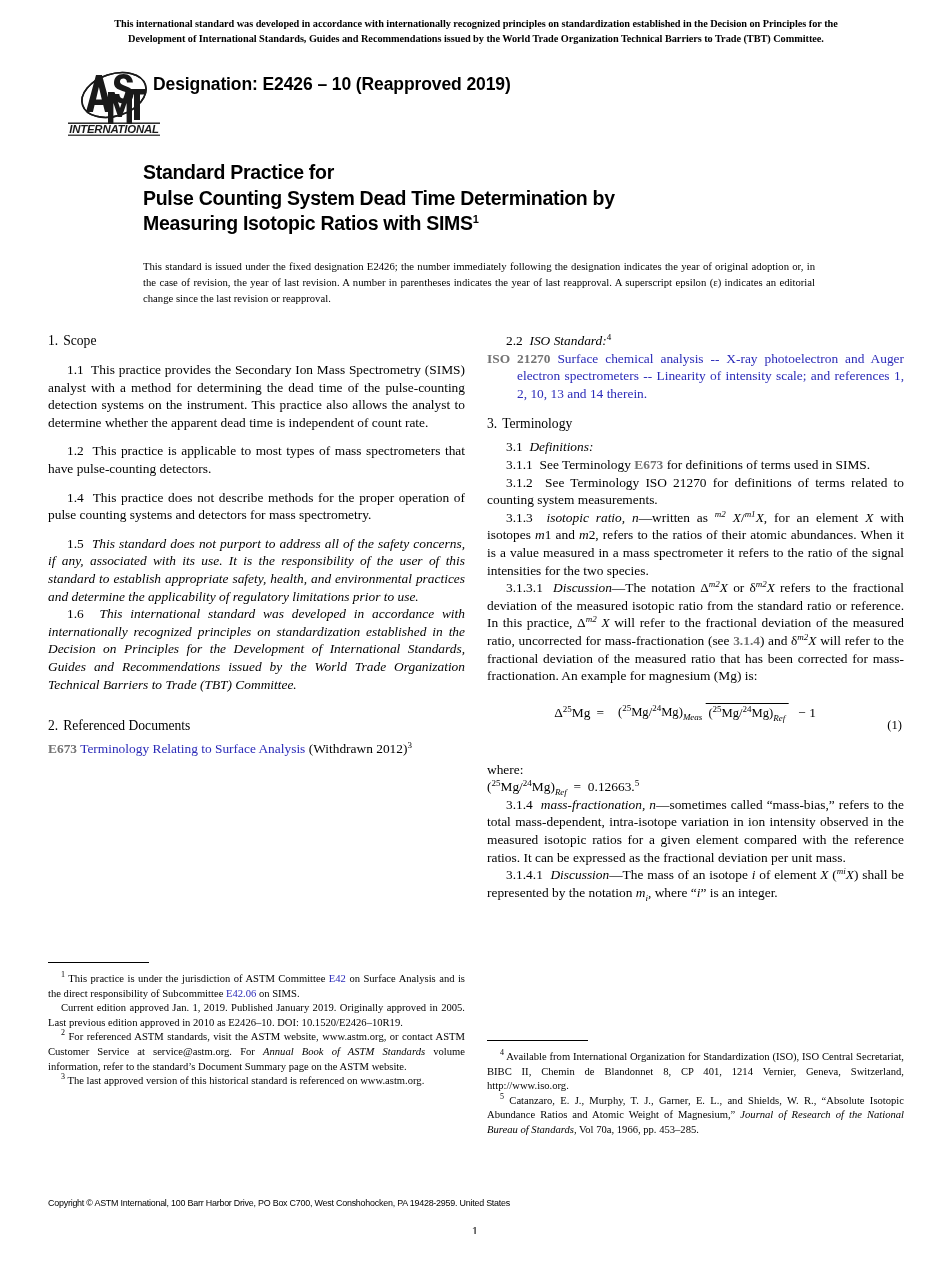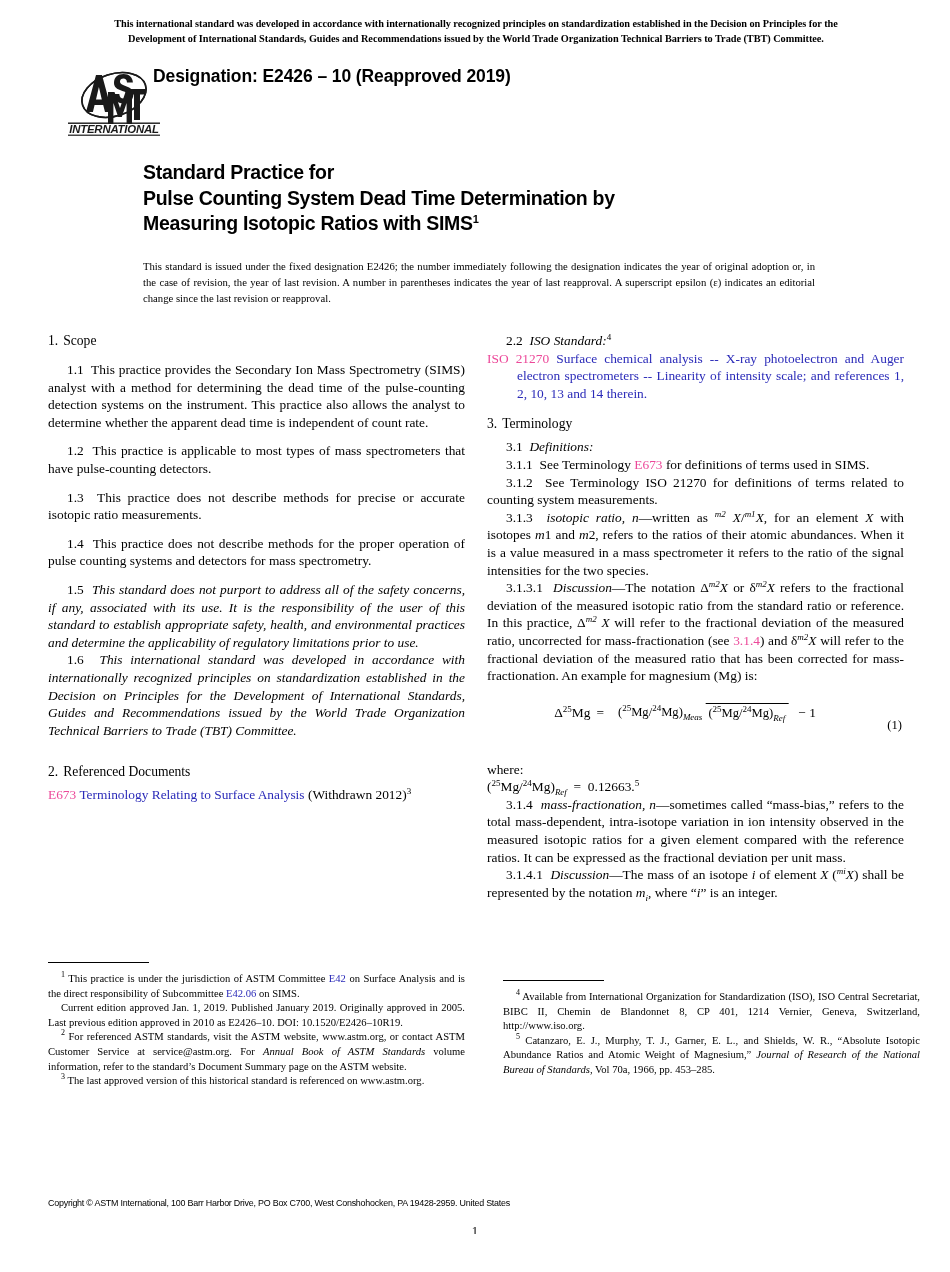--- a/index.html
+++ b/index.html
@@ -47,21 +47,21 @@
   .astm-logo {
     position: absolute;
     left: 16px;
     top: 0;
     width: 100px;
     height: 76px;
   }
   .designation {
     position: absolute;
     left: 105px;
-    top: 4px;
+    top: 12px;
     font-family: "Liberation Sans", "DejaVu Sans", sans-serif;
     font-size: 17.5px;
     font-weight: bold;
     letter-spacing: -0.1px;
     white-space: nowrap;
   }
 
   
   .title-block {
     position: absolute;
@@ -126,21 +126,21 @@
     font-style: italic;
     margin: 0;
   }
   .sub-head sup {
     font-style: normal;
     font-size: 9px;
     vertical-align: super;
     line-height: 0;
   }
 
-  .ref-red  { color: #ec4899; }
+  .ref-red  { color: #737373; font-weight: bold; }
   .ref-blue { color: #2a2ab8; }
 
   .ref-entry {
     margin: 0;
     padding: 0 0 0 28px;
     text-indent: -28px;
     text-align: left;
     line-height: 17.6px;
   }
   .ref-entry.iso {
@@ -204,21 +204,21 @@
   .footnotes p {
     margin: 0;
     padding: 0;
     text-align: justify;
     text-indent: 13px;
   }
   .footnotes p.cont { text-indent: 13px; }
   .footnotes sup { font-size: 8px; vertical-align: super; line-height: 0; }
 
   .footnotes-left  { left: 48px;  top: 962px; }
-  .footnotes-right { left: 487px; top: 980px; margin-left: 16px; }
+  .footnotes-right { left: 487px; top: 1040px; }
 
   
   .copyright {
     position: absolute;
     left: 48px;
     top: 1197px;
     width: 856px;
     font-family: "Liberation Sans", "DejaVu Sans", sans-serif;
     font-size: 9.6px;
     letter-spacing: -0.25px;
@@ -278,21 +278,20 @@
   <div class="col col-left">
 
     <h2 class="sec">
       <span class="num">1.</span><span>Scope</span>
     </h2>
 
     <p class="para gap"><span>1.1</span>&nbsp; <span>This practice provides the Secondary Ion Mass Spectrometry (SIMS) analyst with a method for determining the dead time of the pulse-counting detection systems on the instrument. This practice also allows the analyst to determine whether the apparent dead time is independent of count rate.</span></p>
 
     <p class="para gap"><span>1.2</span>&nbsp; <span>This practice is applicable to most types of mass spectrometers that have pulse-counting detectors.</span></p>
 
-    <p class="para gap"><span>1.3</span>&nbsp; <span>This practice does not describe methods for precise or accurate isotopic ratio measurements.</span></p>
 
     <p class="para gap"><span>1.4</span>&nbsp; <span>This practice does not describe methods for the proper operation of pulse counting systems and detectors for mass spectrometry.</span></p>
 
     <p class="para gap"><span>1.5</span>&nbsp; <i class="ital">This standard does not purport to address all of the safety concerns, if any, associated with its use. It is the responsibility of the user of this standard to establish appropriate safety, health, and environmental practices and determine the applicability of regulatory limitations prior to use.</i></p>
 
     <p class="para"><span>1.6</span>&nbsp; <i class="ital">This international standard was developed in accordance with internationally recognized principles on standardization established in the Decision on Principles for the Development of International Standards, Guides and Recommendations issued by the World Trade Organization Technical Barriers to Trade (TBT) Committee.</i></p>
 
     <h2 class="sec" style="margin-top:24px;">
       <span class="num">2.</span><span>Referenced Documents</span>
     </h2>

